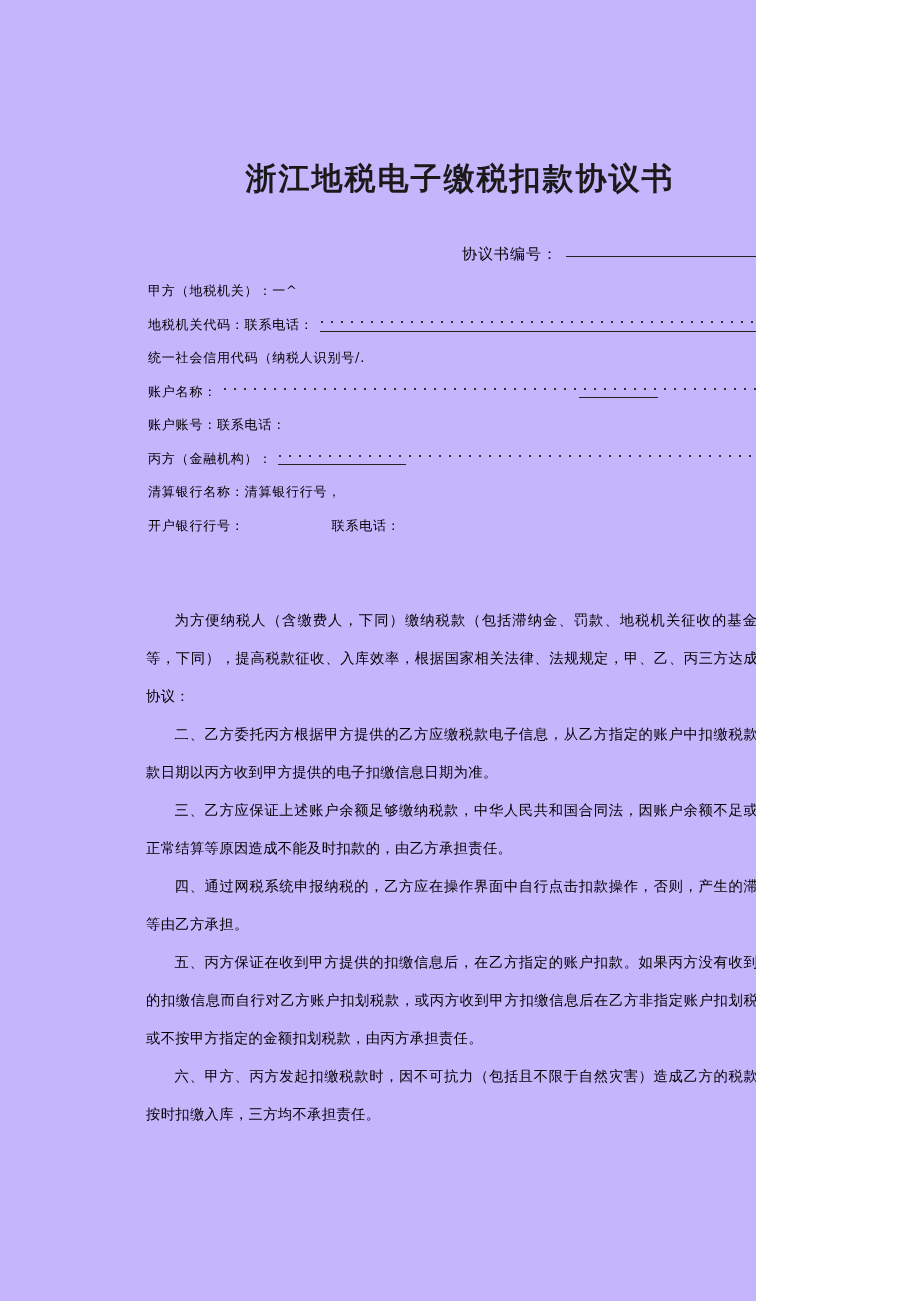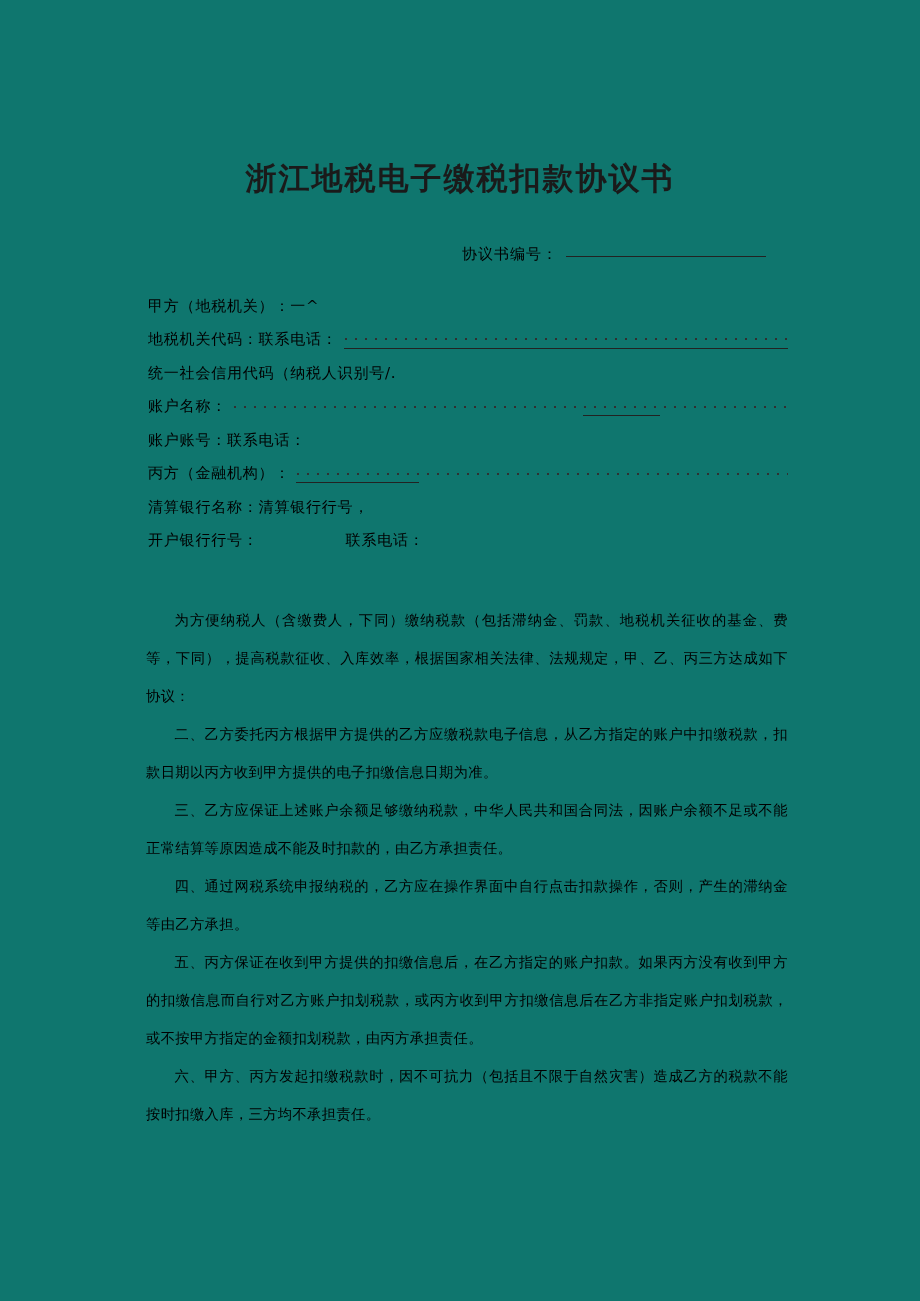--- a/index.html
+++ b/index.html
@@ -7,23 +7,23 @@
     margin: 0;
     padding: 0;
     background: #ffffff;
   }
   body {
     font-family: "DejaVu Serif", "Liberation Serif", serif;
     color: #000000;
   }
   .page {
     position: relative;
-    width: 920px;
+    width: 756px;
     height: 1301px;
-    background: #0f766e;
+    background: #c4b5fd;
     overflow: hidden;
     box-sizing: border-box;
   }
 
   
   .doc-title {
     position: absolute;
     top: 158px;
     left: 0;
     width: 920px;
@@ -56,25 +56,25 @@
   
   .fields {
     position: absolute;
     top: 282px;
     left: 148px;
     width: 640px;
   }
   .field-row {
     position: relative;
     height: 33.5px;
-    font-size: 15px;
+    font-size: 13px;
     letter-spacing: 0.8px;
     white-space: nowrap;
     display: flex;
-    align-items: flex-end;
+    align-items: flex-start;
   }
   .field-label {
     flex: 0 0 auto;
   }
   .field-label-2 {
     flex: 0 0 auto;
     margin-left: 87px;
   }
 
   

